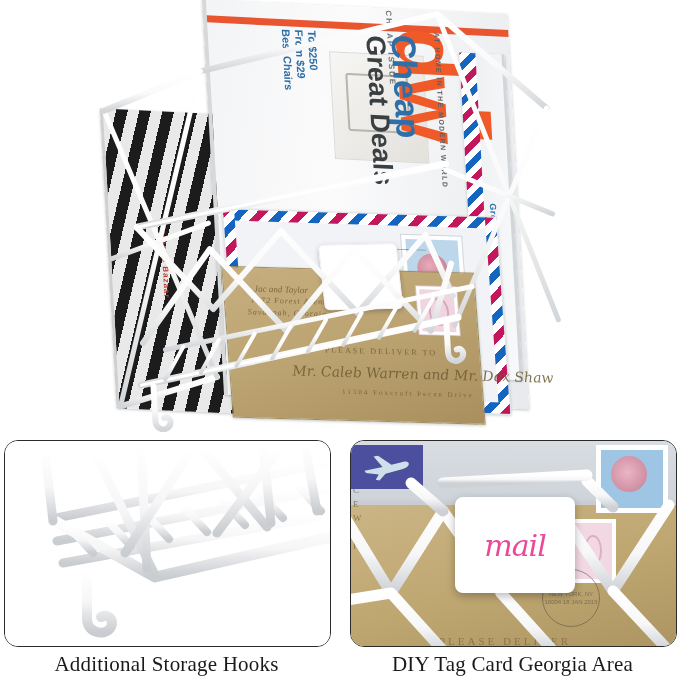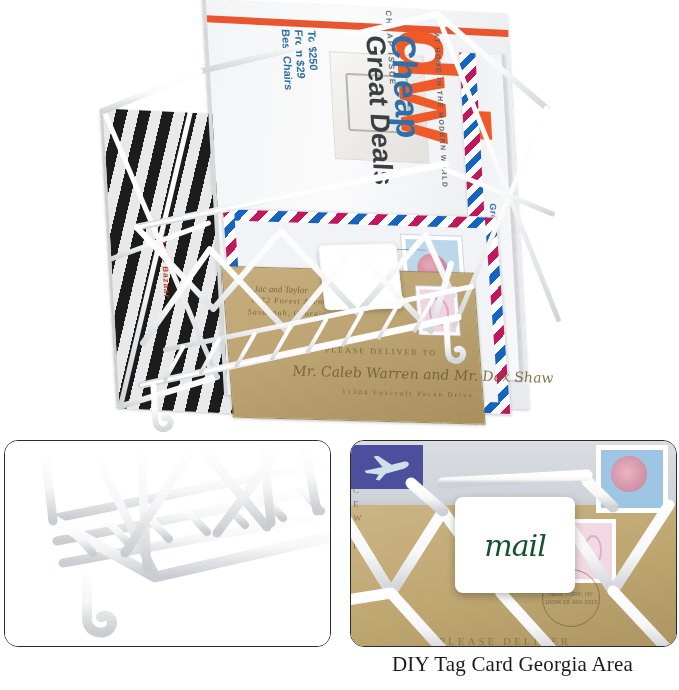--- a/index.html
+++ b/index.html
@@ -472,21 +472,21 @@
     background: #ffffff;
     border-radius: 8px;
     box-shadow: 0 3px 8px rgba(0,0,0,.28);
     display: flex; align-items: center; justify-content: center;
     z-index: 20;
   }
   #mail-tag-text {
     font-family: "DejaVu Serif", serif;
     font-style: italic;
     font-size: 30px;
-    color: #14532d;
+    color: #ec4899;
     letter-spacing: -1px;
   }
   #mail-wire-svg {
     position: absolute; left:0; top:0;
     width: 325px; height: 205px;
     z-index: 10;
     pointer-events:none;
   }
 </style>
 </head>
@@ -651,20 +651,21 @@
           <path d="M258 4 L266 82"></path>
           <path d="M300 4 L312 70"></path>
           <path d="M186 10 L120 112"></path>
           <path d="M276 6 L212 92"></path>
         </g>
 
         <path d="M82 130 L82 178 C82 192 100 196 106 186 C110 178 102 172 96 176" stroke-width="10"></path>
       </g>
     </svg>
   </div>
+  <div id="caption-left" class="panel-caption">Additional Storage Hooks</div>
 
   <div id="panel-right" class="detail-panel">
     <div id="mail-scene">
 
       <div id="mail-kraft">
         <span id="mail-kraft-text">PLEASE DELIVER</span>
       </div>
 
       <div id="mail-kraft-side">
         A<br>C<br>E<br>W<br>G<br>I

